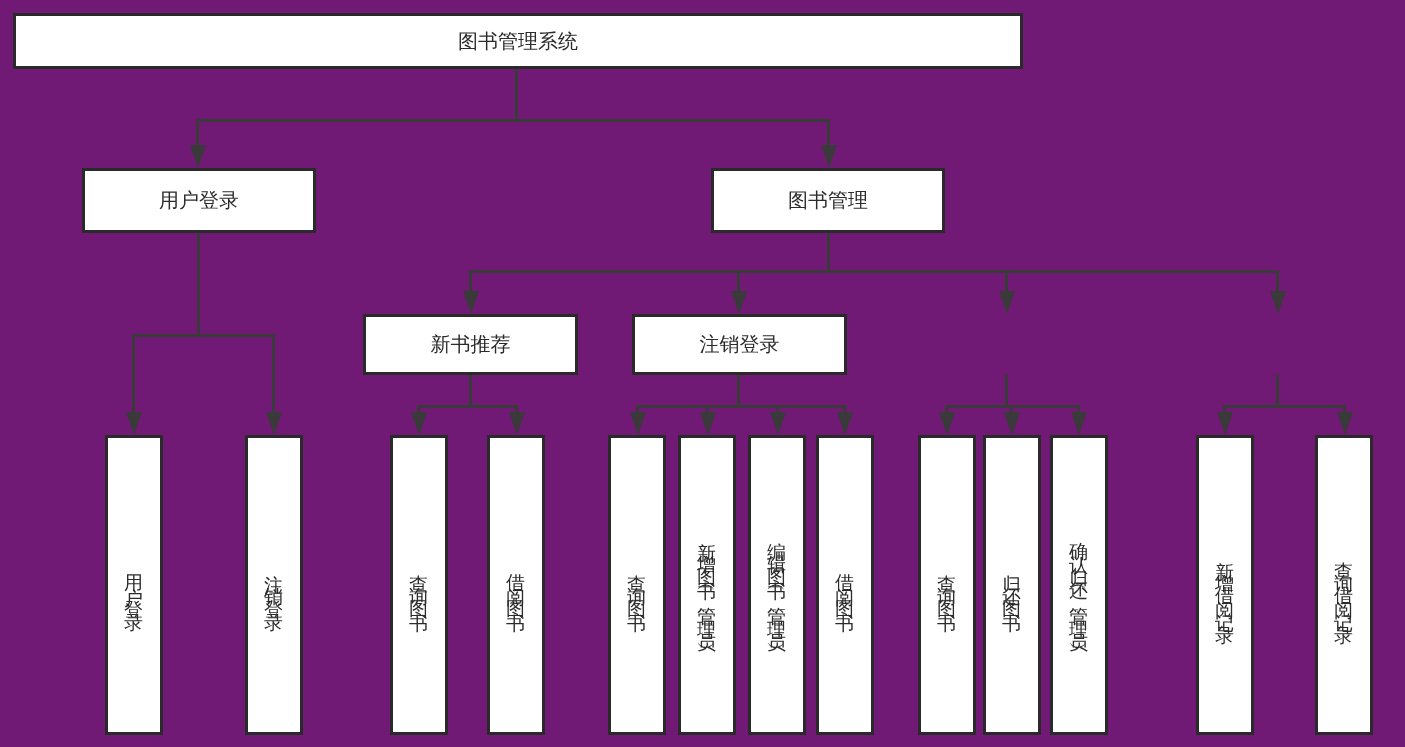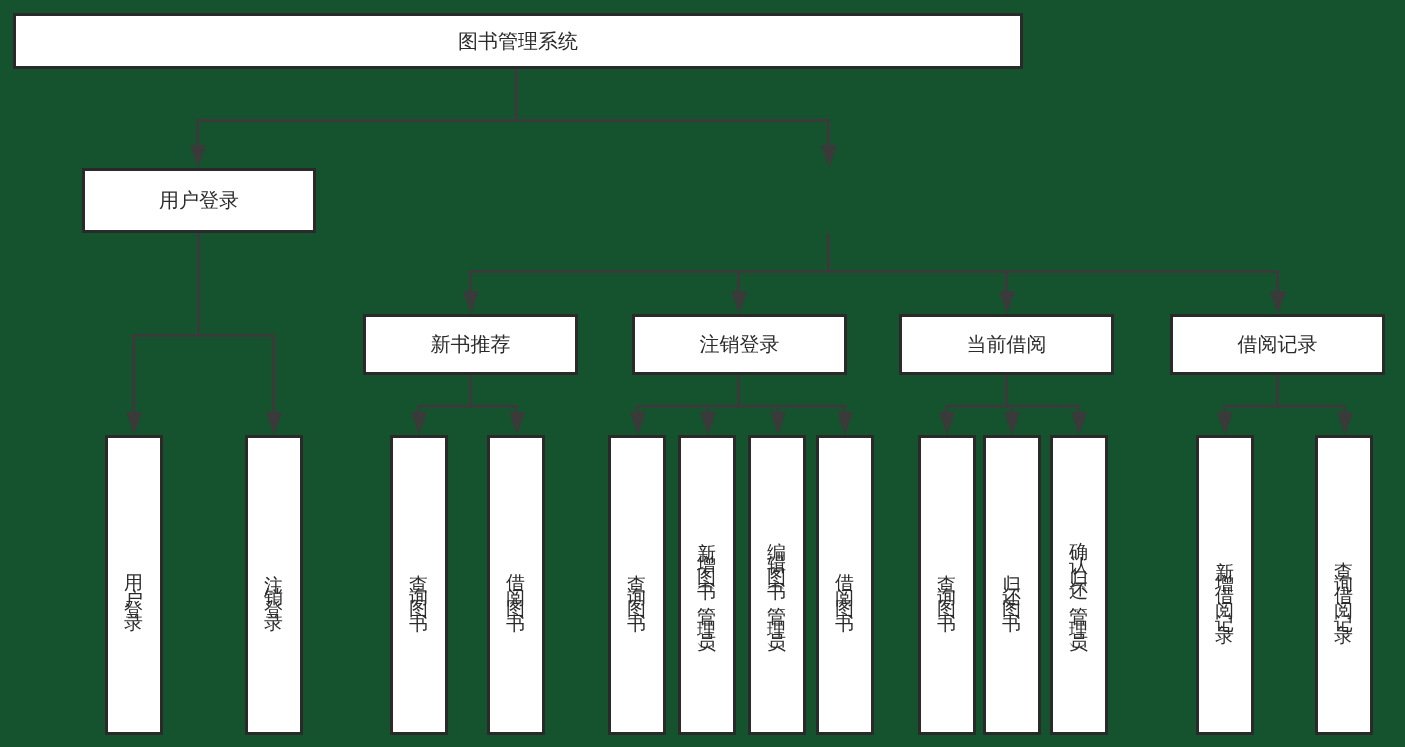--- a/index.html
+++ b/index.html
@@ -1,20 +1,20 @@
 <!DOCTYPE html>
 <html><head>
 <meta charset="utf-8">
 <style>
   html, body { margin: 0; padding: 0; background: #ffffff; }
   .canvas {
     position: relative;
     width: 1405px;
     height: 747px;
-    background: #14532d;
+    background: #701a75;
     font-family: "DejaVu Sans", "Liberation Sans", sans-serif;
     overflow: hidden;
   }
   .box {
     position: absolute;
     box-sizing: border-box;
     border: 3px solid #2a2a2a;
     background: #ffffff;
     display: flex;
     align-items: center;
@@ -76,32 +76,29 @@
 
 <div class="canvas" id="canvas">
 
   <div class="box root">
     <span>图书管理系统</span>
   </div>
 
   <div class="box l2 user-login">
     <span>用户登录</span>
   </div>
+  <div class="box l2 book-mgmt">
+    <span>图书管理</span>
+  </div>
 
   <div class="box l3 recommend">
     <span>新书推荐</span>
   </div>
   <div class="box l3 borrow">
     <span>注销登录</span>
-  </div>
-  <div class="box l3 current">
-    <span>当前借阅</span>
-  </div>
-  <div class="box l3 records">
-    <span>借阅记录</span>
   </div>
 
   <div class="box leaf p1">
     <span class="vtext">用户登录</span>
   </div>
   <div class="box leaf p2">
     <span class="vtext">注销登录</span>
   </div>
 
   <div class="box leaf p3">

